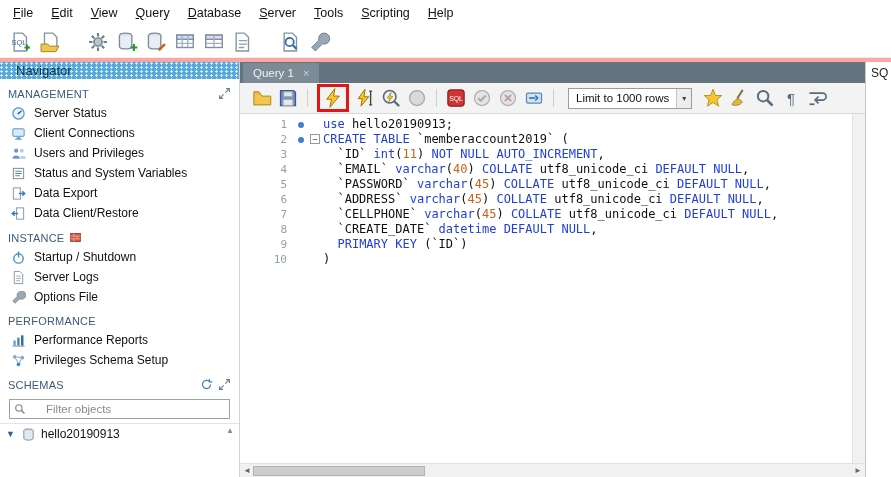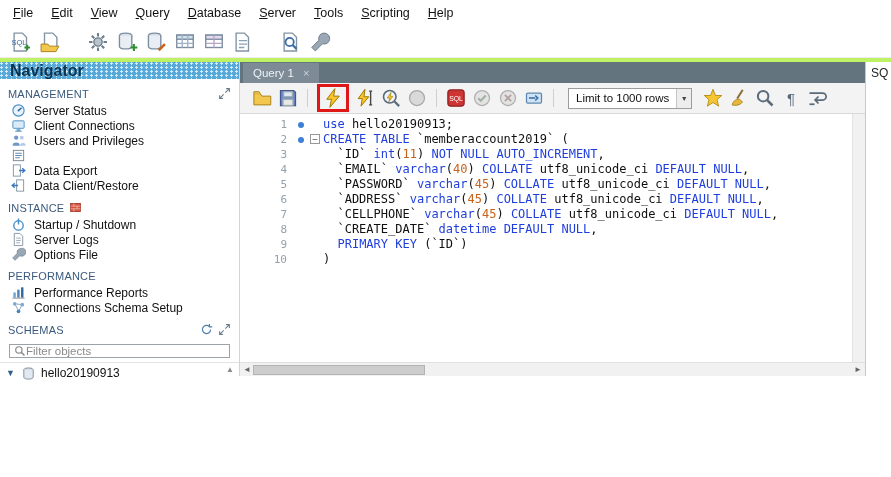--- a/index.html
+++ b/index.html
@@ -1,38 +1,38 @@
 <!DOCTYPE html>
 <html><head>
 <meta charset="utf-8">
 <style>
 *{box-sizing:border-box;margin:0;padding:0}
 html,body{width:891px;height:477px;overflow:hidden}
 body{font-family:"Liberation Sans",sans-serif;font-size:12px;color:#111;background:#fff}
-.window{width:891px;height:376px;display:flex;flex-direction:column;background:#bef264}
+.window{width:891px;height:477px;display:flex;flex-direction:column;background:#fca5a5}
 .menubar{height:26px;display:flex;align-items:center;padding-left:4px;background:#fff}
 .menu-item{padding:4px 9px;font-size:12.5px;cursor:default}
 .menu-item u{text-decoration:underline}
 .main-toolbar{height:32px;display:flex;align-items:center;gap:7px;padding-left:10px;background:#fff;border-bottom:1px solid #ececec}
 .tb-icon{width:22px;height:22px;display:inline-flex}
 .tb-icon svg{width:100%;height:100%}
 .tb-gap{width:12px}
 .appbody{flex:1;display:flex;min-height:0}
 
 .sidebar{width:240px;display:flex;flex-direction:column;border-right:1px solid #d4d4d4;background:#fff;margin-top:4px}
-.nav-header{height:17px;flex:0 0 17px;background-color:#56a9da;background-image:radial-gradient(circle at 1.5px 1.5px,#d2eaf8 1px,rgba(255,255,255,0) 1.4px);background-size:5px 4px;color:#0c3450;font-weight:bold;font-size:16px;line-height:17px;padding-left:10px}
+.nav-header{height:17px;flex:0 0 17px;background-color:#56a9da;background-image:radial-gradient(circle at 1.5px 1.5px,#d2eaf8 1px,rgba(255,255,255,0) 1.4px);background-size:5px 4px;color:#0c3450;font-weight:normal;font-size:13px;line-height:17px;padding-left:16px}
 .nav-sections{flex:1;display:flex;flex-direction:column;min-height:0}
 .section-h{display:flex;align-items:center;padding:8px 8px 3px 8px;color:#3a5a7d;font-weight:normal;font-size:11px;letter-spacing:.2px}
 .section-h .sp{flex:1}
 .sh-icon{width:13px;height:13px;display:inline-flex;margin-left:5px}
 .sh-icon svg{width:100%;height:100%}
 .side-item{display:flex;align-items:center;height:20px;padding-left:11px;gap:8px;font-size:12px;cursor:default}
 .side-item .icon,.schema-row .icon,.filter-row .icon{width:15px;height:15px;display:inline-flex;flex:0 0 auto}
 .icon svg{width:100%;height:100%}
-.filter-row{margin:5px 9px 0 9px;height:20px;border:1px solid #9aa2aa;background:#fff;display:flex;align-items:center;padding:0 4px;gap:0}
+.filter-row{margin:5px 9px 0 9px;height:20px;border:1px solid #9aa2aa;background:#fff;display:flex;align-items:center;padding:0 4px;gap:20px}
 .filter-row .icon{width:12px;height:12px}
 .filter-row input{border:none;outline:none;flex:1;font-size:11.5px;font-family:"Liberation Sans",sans-serif;color:#333;min-width:0}
 .filter-row input::placeholder{color:#8a8a8a}
 .schema-list{flex:1;margin-top:4px;border-top:1px solid #e3e3e3;position:relative;background:#fff}
 .schema-row{display:flex;align-items:center;height:20px;padding-left:6px;gap:5px}
 .schema-caret{font-size:9px;color:#2f5f8f;width:10px}
 .schema-scroll-up{position:absolute;right:5px;top:2px;color:#8a8a8a;font-size:8px}
 
 .main{flex:1;display:flex;flex-direction:column;min-width:0;margin-top:4px}
 .tabstrip{height:21px;flex:0 0 21px;background:#64747f;display:flex;align-items:center;padding-left:3px}
@@ -201,20 +201,21 @@
             </span>
             <span>Users and Privileges</span>
           </div>
           <div class="side-item">
             <span class="icon">
               <svg viewBox="0 0 16 16">
                 <rect x="2.5" y="2.5" width="11" height="11" fill="#fff" stroke="#7a8694"></rect>
                 <path d="M4.5 5.5h7M4.5 8h7M4.5 10.5h5" stroke="#5d89b0" stroke-width="1.1"></path>
               </svg>
             </span>
+            <span>Status and System Variables</span>
           </div>
           <div class="side-item">
             <span class="icon">
               <svg viewBox="0 0 16 16">
                 <rect x="2.5" y="2" width="7.5" height="12" fill="#fff" stroke="#8494a3"></rect>
                 <path d="M8.5 8h6M12 5.5L14.8 8 12 10.5" stroke="#3a7abf" stroke-width="1.4" fill="none"></path>
               </svg>
             </span>
             <span>Data Export</span>
           </div>
@@ -280,21 +281,21 @@
           </div>
           <div class="side-item">
             <span class="icon">
               <svg viewBox="0 0 16 16">
                 <path d="M4.8 5.4l2.6 5M11 6.6l-2.2 4.2M5.9 4.2l4.3.6" stroke="#8aa0b5" fill="none"></path>
                 <circle cx="4" cy="4" r="2" fill="#7fa8d9"></circle>
                 <circle cx="12" cy="5" r="2" fill="#7fa8d9"></circle>
                 <circle cx="8" cy="12" r="2" fill="#4a86bd"></circle>
               </svg>
             </span>
-            <span>Connections Schema Setup</span>
+            <span>Privileges Schema Setup</span>
           </div>
           <div class="section-h">
             <span>SCHEMAS</span>
             <span class="sp"></span>
             <span class="sh-icon">
               <svg viewBox="0 0 16 16">
                 <path d="M13 8a5 5 0 11-1.4-3.5" fill="none" stroke="#4a7fae" stroke-width="1.4"></path>
                 <path d="M11.6 1.2v3.5h3.5" fill="none" stroke="#4a7fae" stroke-width="1.4"></path>
               </svg>
             </span>

